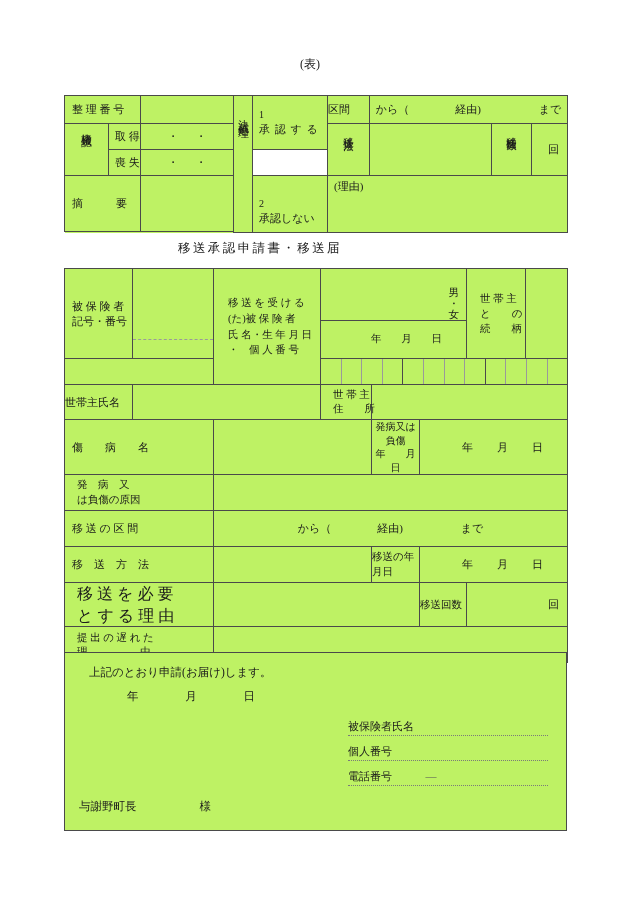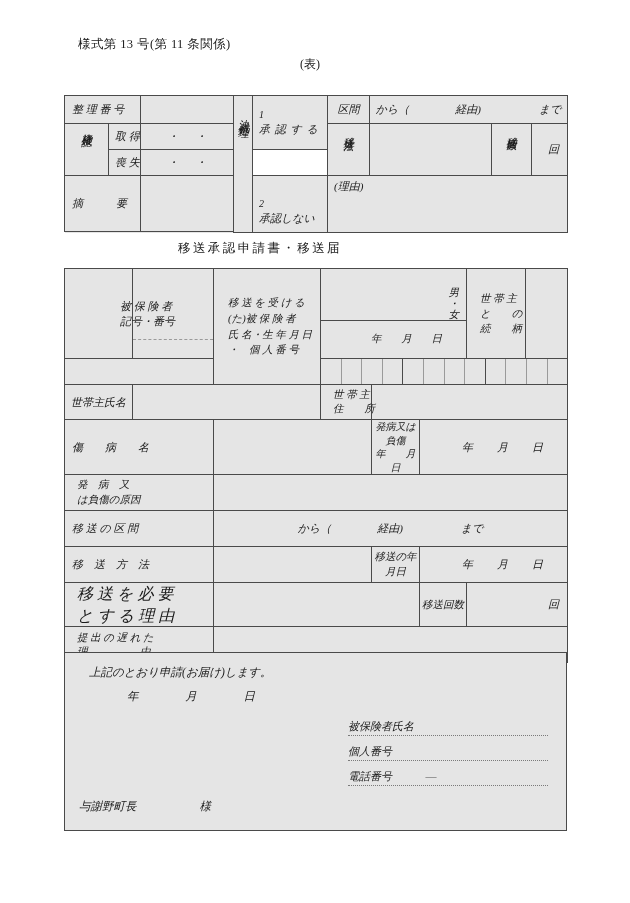--- a/index.html
+++ b/index.html
@@ -21,58 +21,57 @@
              font-size:12.5px;letter-spacing:2.4px;}
 
   
   table{border-collapse:collapse;position:absolute;table-layout:fixed;}
   td{
     border:1px solid #4a4a4a;
     font-size:11px;
     vertical-align:middle;
     padding:0;
     line-height:1.35;
-    background:#e5e5e5;
-    font-style:italic;
+    background:#bef264;
   }
   .tbl-top{left:64px;top:95px;width:503px;}
   .tbl-main{left:64px;top:268px;width:503px;}
   .tbl-foot{left:64px;top:652px;width:503px;}
 
   
   .just{
     display:flex;justify-content:space-between;
     padding:0 7px;white-space:nowrap;
   }
   .just2{
     display:flex;justify-content:space-between;
     padding:0 6px;white-space:nowrap;text-align:right;
   }
-  .ctr{text-align:center;}
+  .ctr{}
   .lft{padding-left:6px;}
   .rgt{text-align:right;padding-right:8px;}
   .vert{
     writing-mode:vertical-rl;
     text-orientation:upright;
     margin:0 auto;
     letter-spacing:3px;
     line-height:1;
   }
   .vert-tight{
     writing-mode:vertical-rl;
     text-orientation:upright;
     margin:0 auto;
     letter-spacing:1px;
     line-height:1.25;
   }
   .cell-pad{padding:3px 6px;}
   .nb-t{border-top:none;}
   .dash-b{border-bottom:1px dashed #8a8a8a;}
 
-  .two-line{display:flex;flex-direction:column;justify-content:center;height:100%;margin-left:48px;}
+  .two-line{display:flex;flex-direction:column;justify-content:center;height:100%;}
   .two-line > div{display:flex;justify-content:space-between;padding:0 7px;white-space:nowrap;}
 
   .ymd{display:flex;justify-content:space-around;padding:0 14px 0 40px;}
   .dots{display:flex;justify-content:space-around;padding:0 18px;font-size:11px;}
 
   
   .route{display:flex;justify-content:center;gap:0;}
   .route .a{margin-right:46px;}
   .route .b{margin-right:58px;}
 
@@ -88,21 +87,20 @@
   .f-sig-row .fill{flex:1;}
   .f-tel-dash{flex:1;text-align:center;color:#555;}
   .f-mayor{position:absolute;left:14px;top:146px;font-size:11.5px;
            display:flex;width:132px;justify-content:space-between;}
 </style>
 </head>
 <body>
 
 <div class="page">
 
-  <div class="hdr-form">様式第 13 号(第 11 条関係)</div>
   <div class="hdr-omote">(表)</div>
 
   <table class="tbl-top">
     <colgroup>
       <col style="width:44px">
         <col style="width:32px">
         <col style="width:93px">
       <col style="width:19px">
         <col style="width:75px">
       <col style="width:42px">

